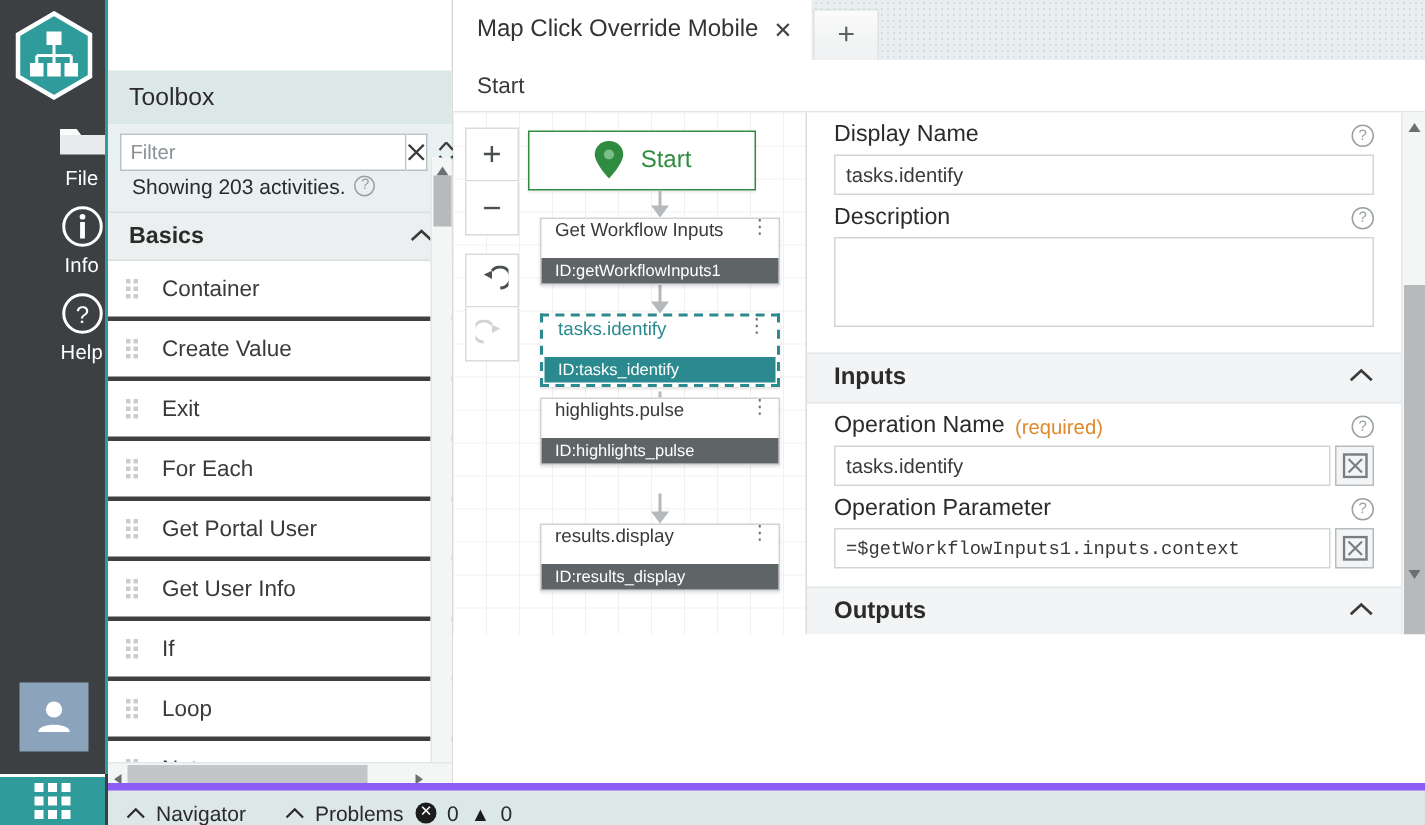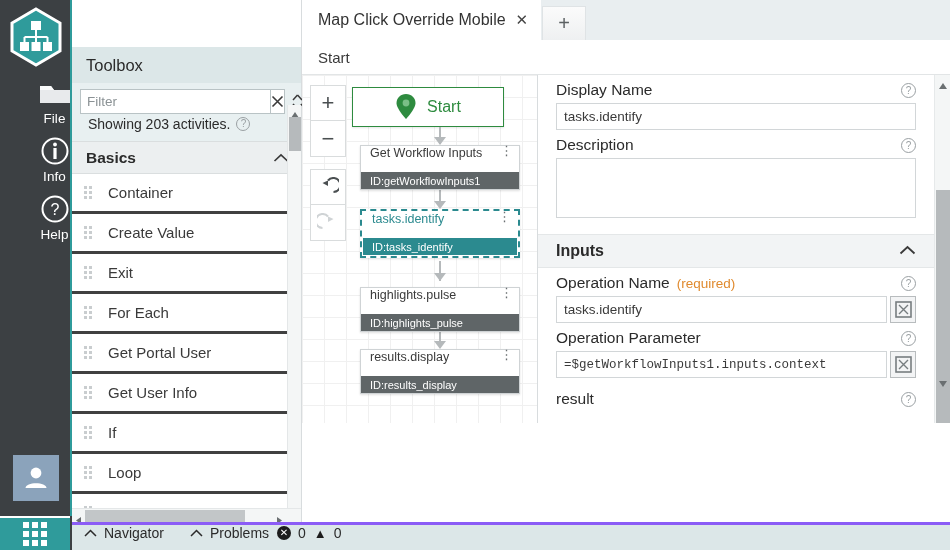--- a/index.html
+++ b/index.html
@@ -252,23 +252,23 @@
 
   .props-vscroll {
     position: absolute; right: 0; top: 0; width: 16px; bottom: 0;
     background: #f4f6f6; border-left: 1px solid #e6e9ea;
   }
   .props-vscroll .thumb { position: absolute; left: 1px; top: 115px; width: 14px; height: 330px; background: #b6babc; }
 
   
   .statusbar {
     position: absolute; left: 72px; bottom: 0; right: 0; height: 28px;
-    background: #dce7e8; display: flex; align-items: flex-start; gap: 8px;
+    background: #dce7e8; display: flex; align-items: flex-end; gap: 8px;
     padding-left: 12px; font-size: 14px; color: #2b2b2b;
-    border-top: 3px solid #8b5cf6;
+    border-top: 5px solid #8b5cf6;
   }
   .sb-item { display: flex; align-items: center; gap: 7px; cursor: pointer; }
   .sb-sep { width: 10px; }
   .err-dot {
     width: 14px; height: 14px; border-radius: 50%; background: #1c1c1c;
     color: #fff; font-size: 10px; line-height: 14px; text-align: center;
   }
   .warn-tri { font-size: 13px; color: #1c1c1c; }
   .chev { display: inline-block; }
 </style>
@@ -578,21 +578,21 @@
           <div class="node-title">
             <span>tasks.identify</span>
             <span class="node-kebab">⋮</span>
           </div>
           <div class="node-id">
             <b>ID:</b>
             <span>tasks_identify</span>
           </div>
         </div>
 
-        <div class="node" style="top:212px;">
+        <div class="node" style="top:190px;">
           <div class="node-title">
             <span>highlights.pulse</span>
             <span class="node-kebab">⋮</span>
           </div>
           <div class="node-id">
             <b>ID:</b>
             <span>highlights_pulse</span>
           </div>
         </div>
 
@@ -654,20 +654,28 @@
           <div class="input-row">
             <input class="txtinput mono" type="text" value="=$getWorkflowInputs1.inputs.context" style="">
             <div class="expand-btn">
               <svg width="17" height="17" viewBox="0 0 17 17">
                 <rect x="1" y="1" width="15" height="15" fill="none" stroke="#777d80" stroke-width="1.6"></rect>
                 <path d="M4 4 L13 13 M13 4 L4 13" stroke="#777d80" stroke-width="1.4"></path>
               </svg>
             </div>
           </div>
 
+          <div class="section-head">
+            <span>Outputs</span>
+            <span class="chev">
+              <svg width="17" height="11" viewBox="0 0 17 11">
+                  <path d="M1.5 8.5 L8.5 2 L15.5 8.5" stroke="#3a3a3a" stroke-width="1.8" fill="none"></path>
+                </svg>
+            </span>
+          </div>
 
           <div class="out-row">
             <span>result</span>
             <span class="help-q">?</span>
           </div>
         </div>
 
         <div class="props-vscroll">
           <span style="position:absolute;left:3px;top:2px">
             <svg width="10" height="10" viewBox="0 0 10 10">

